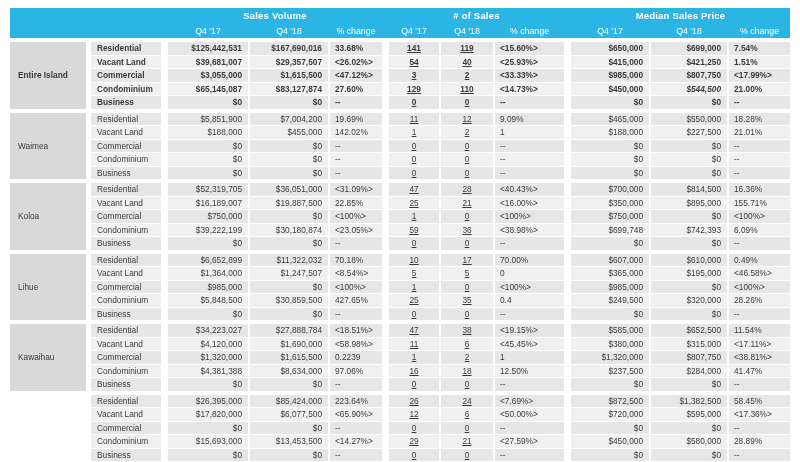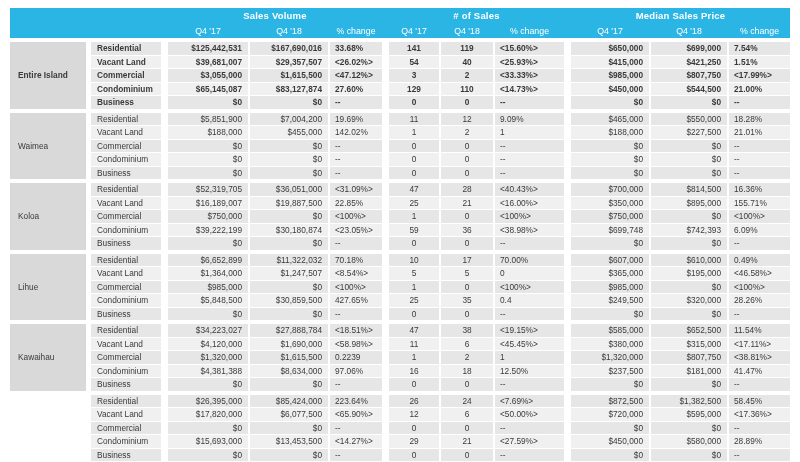--- a/index.html
+++ b/index.html
@@ -55,21 +55,21 @@
   .c-sv17{grid-column:5;}
   .c-sv18{grid-column:7;}
   .c-svpc{grid-column:9;}
   .c-ns17{grid-column:11;}
   .c-ns18{grid-column:13;}
   .c-nspc{grid-column:15;}
   .c-mp17{grid-column:17;}
   .c-mp18{grid-column:19;}
   .c-mppc{grid-column:21;}
   .a-right{justify-content:flex-end;padding-right:6px;}
-  .a-center{justify-content:center;}
+  .a-center{justify-content:center;text-decoration:underline;}
   .a-left{justify-content:flex-start;padding-left:5px;}
 </style>
 </head>
 <body>
 
 <div class="board">
 
   <div class="grid header">
     <div class="h-group" style="grid-column:11/16"># of Sales</div>
     <div class="h-group" style="grid-column:5/10">Sales Volume</div>
@@ -120,21 +120,21 @@
         <div class="cell c-mp18 a-right shade-a" style="grid-row: 3;">$807,750</div>
         <div class="cell c-mppc a-left shade-a" style="grid-row: 3;">&lt;17.99%&gt;</div>
         <div class="cell c-label shade-b" style="grid-row: 4;">Condominium</div>
         <div class="cell c-sv17 a-right shade-b" style="grid-row: 4;">$65,145,087</div>
         <div class="cell c-sv18 a-right shade-b" style="grid-row: 4;">$83,127,874</div>
         <div class="cell c-svpc a-left shade-b" style="grid-row: 4;">27.60%</div>
         <div class="cell c-ns17 a-center shade-b" style="grid-row: 4;">129</div>
         <div class="cell c-ns18 a-center shade-b" style="grid-row: 4;">110</div>
         <div class="cell c-nspc a-left shade-b" style="grid-row: 4;">&lt;14.73%&gt;</div>
         <div class="cell c-mp17 a-right shade-b" style="grid-row: 4;">$450,000</div>
-        <div class="cell c-mp18 a-right shade-b" style="grid-row: 4;">$544,500</div>
+        <div class="cell c-mp18 a-right shade-b" style="grid-row: 4; font-style: italic;">$544,500</div>
         <div class="cell c-mppc a-left shade-b" style="grid-row: 4;">21.00%</div>
         <div class="cell c-label shade-a" style="grid-row: 5;">Business</div>
         <div class="cell c-sv17 a-right shade-a" style="grid-row: 5;">$0</div>
         <div class="cell c-sv18 a-right shade-a" style="grid-row: 5;">$0</div>
         <div class="cell c-svpc a-left shade-a" style="grid-row: 5;">--</div>
         <div class="cell c-ns17 a-center shade-a" style="grid-row: 5;">0</div>
         <div class="cell c-ns18 a-center shade-a" style="grid-row: 5;">0</div>
         <div class="cell c-nspc a-left shade-a" style="grid-row: 5;">--</div>
         <div class="cell c-mp17 a-right shade-a" style="grid-row: 5;">$0</div>
         <div class="cell c-mp18 a-right shade-a" style="grid-row: 5;">$0</div>
@@ -332,21 +332,21 @@
         <div class="cell c-mp18 a-right shade-a" style="grid-row: 3;">$807,750</div>
         <div class="cell c-mppc a-left shade-a" style="grid-row: 3;">&lt;38.81%&gt;</div>
         <div class="cell c-label shade-b" style="grid-row: 4;">Condominium</div>
         <div class="cell c-sv17 a-right shade-b" style="grid-row: 4;">$4,381,388</div>
         <div class="cell c-sv18 a-right shade-b" style="grid-row: 4;">$8,634,000</div>
         <div class="cell c-svpc a-left shade-b" style="grid-row: 4;">97.06%</div>
         <div class="cell c-ns17 a-center shade-b" style="grid-row: 4;">16</div>
         <div class="cell c-ns18 a-center shade-b" style="grid-row: 4;">18</div>
         <div class="cell c-nspc a-left shade-b" style="grid-row: 4;">12.50%</div>
         <div class="cell c-mp17 a-right shade-b" style="grid-row: 4;">$237,500</div>
-        <div class="cell c-mp18 a-right shade-b" style="grid-row: 4;">$181,000</div>
+        <div class="cell c-mp18 a-right shade-b" style="grid-row: 4;">$284,000</div>
         <div class="cell c-mppc a-left shade-b" style="grid-row: 4;">41.47%</div>
         <div class="cell c-label shade-a" style="grid-row: 5;">Business</div>
         <div class="cell c-sv17 a-right shade-a" style="grid-row: 5;">$0</div>
         <div class="cell c-sv18 a-right shade-a" style="grid-row: 5;">$0</div>
         <div class="cell c-svpc a-left shade-a" style="grid-row: 5;">--</div>
         <div class="cell c-ns17 a-center shade-a" style="grid-row: 5;">0</div>
         <div class="cell c-ns18 a-center shade-a" style="grid-row: 5;">0</div>
         <div class="cell c-nspc a-left shade-a" style="grid-row: 5;">--</div>
         <div class="cell c-mp17 a-right shade-a" style="grid-row: 5;">$0</div>
         <div class="cell c-mp18 a-right shade-a" style="grid-row: 5;">$0</div>

